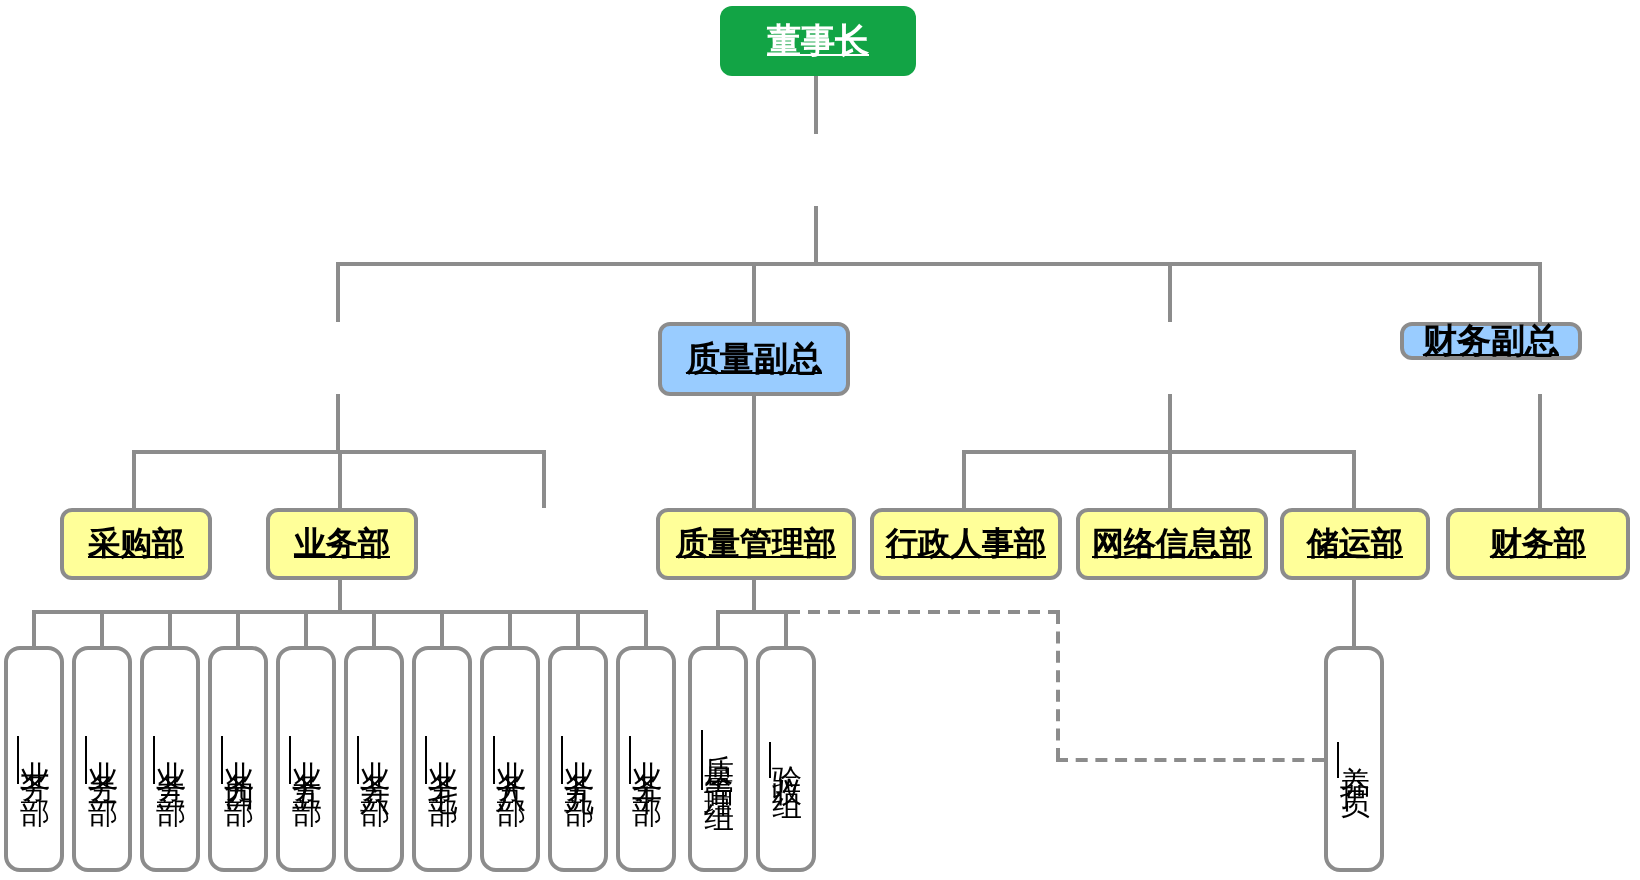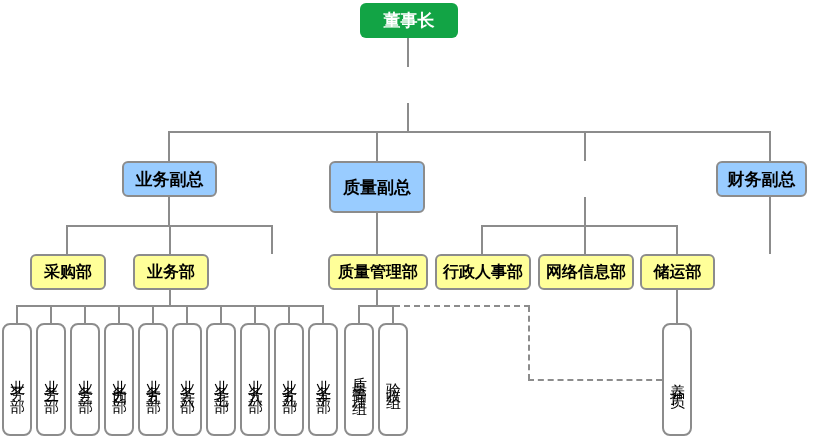--- a/index.html
+++ b/index.html
@@ -8,20 +8,21 @@
     width:820px;height:440px;
     background:#ffffff;
     font-family:"DejaVu Sans",sans-serif;
     overflow:hidden;
   }
   .node{
     position:absolute;box-sizing:border-box;
     display:flex;align-items:center;justify-content:center;
     border-radius:6px;color:#000;text-align:center;
     white-space:nowrap;
+    text-decoration:underline;
   }
   .green{
     background:var(--executive-green,#12a445);
     color:#ffffff;font-weight:bold;font-size:17px;
   }
   .blue{
     background:var(--vp-blue,#99ccff);
     border:2px solid var(--border-gray,#8c8c8c);
     font-weight:bold;font-size:17px;
   }
@@ -94,30 +95,30 @@
   <div class="vline" style="left:392px;top:306px;height:17px;"></div>
 
   <div class="vline" style="left:676px;top:290px;height:33px;"></div>
 
   <div class="dhline" style="left:394px;top:305px;width:136px;"></div>
   <div class="dvline" style="left:528px;top:306px;height:74px;"></div>
   <div class="dhline" style="left:528px;top:379px;width:134px;"></div>
 
   <div class="node green" style="left:360px;top:3px;width:98px;height:35px;">董事长</div>
 
-  <div class="node blue" style="left:122px;top:161px;width:95px;height:36px;">业务副总</div>
-  <div class="node blue" style="left:329px;top:161px;width:96px;height:52px;">质量副总</div>
-  <div class="node blue" style="left:716px;top:161px;width:91px;height:36px;">财务副总</div>
+  <div class="node blue" style="left:329px;top:161px;width:96px;height:37px;">质量副总</div>
+  <div class="node blue" style="left:700px;top:161px;width:91px;height:19px;">财务副总</div>
 
   <div class="node yellow" style="left:30px;top:254px;width:76px;height:36px;">采购部</div>
   <div class="node yellow" style="left:133px;top:254px;width:76px;height:36px;">业务部</div>
   <div class="node yellow" style="left:328px;top:254px;width:100px;height:36px;">质量管理部</div>
   <div class="node yellow" style="left:435px;top:254px;width:96px;height:36px;">行政人事部</div>
   <div class="node yellow" style="left:640px;top:254px;width:75px;height:36px;">储运部</div>
   <div class="node yellow" style="left:538px;top:254px;width:96px;height:36px;">网络信息部</div>
+  <div class="node yellow" style="left:723px;top:254px;width:92px;height:36px;">财务部</div>
 
   <div class="node team" style="left:2px;top:323px;width:30px;height:113px;">
     <span class="vtext">业务一部</span>
   </div>
   <div class="node team" style="left:36px;top:323px;width:30px;height:113px;">
     <span class="vtext">业务二部</span>
   </div>
   <div class="node team" style="left:70px;top:323px;width:30px;height:113px;">
     <span class="vtext">业务三部</span>
   </div>

